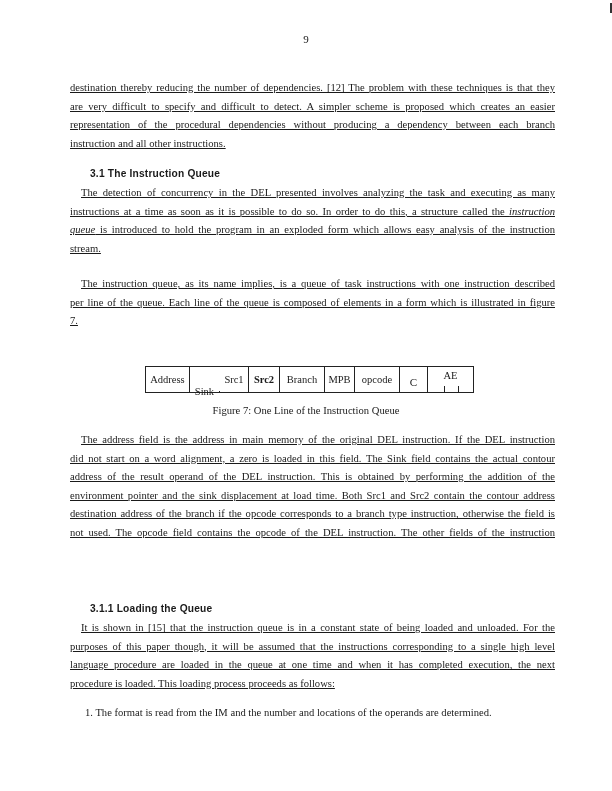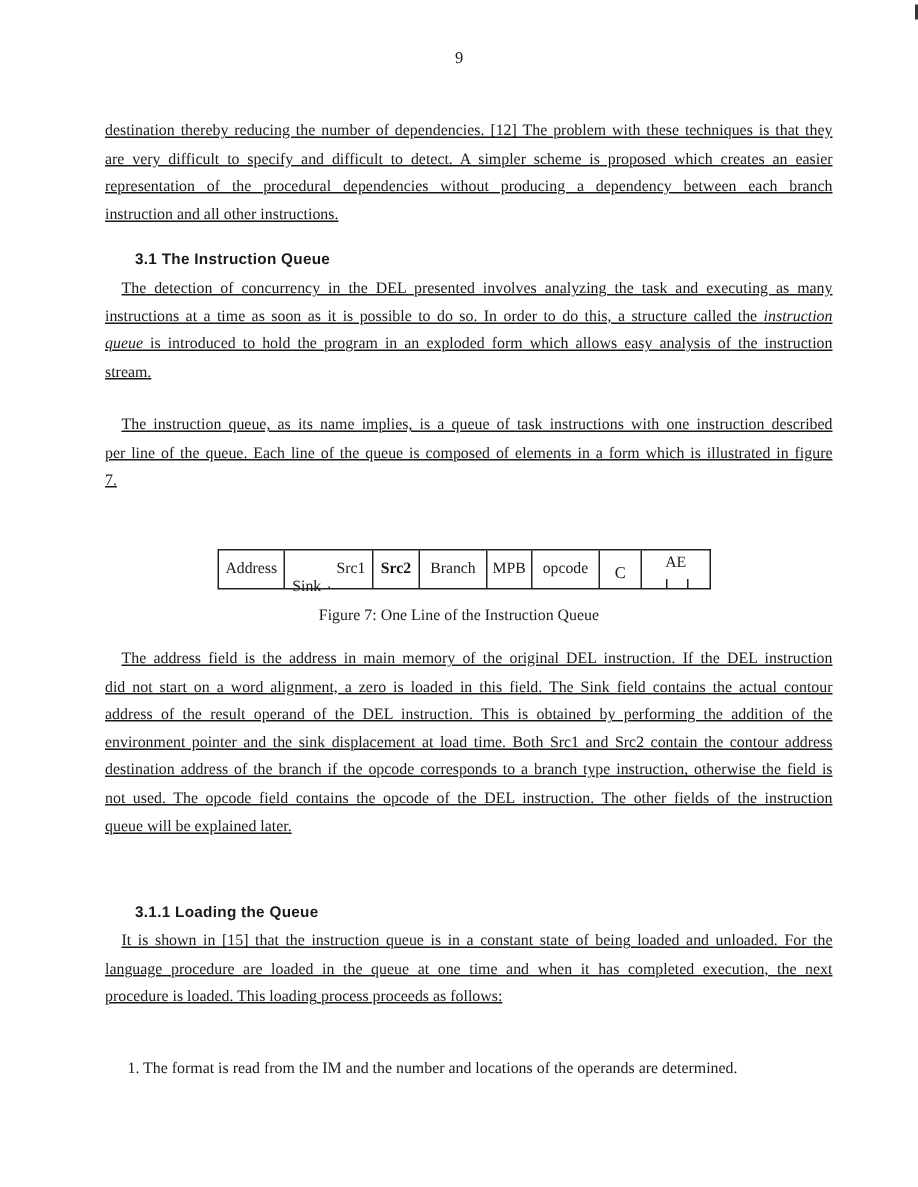--- a/index.html
+++ b/index.html
@@ -99,24 +99,24 @@
 </div>
 <div class="caption">Figure 7:  One Line of the Instruction Queue</div>
 
 <p class="para" style="top:431px;">
   <span class="line indent">The address field is the address in main memory of the original DEL instruction.  If the DEL instruction</span>
   <span class="line">did not start on a word alignment, a zero is loaded in this field.  The Sink field contains the actual contour</span>
   <span class="line">address of the result operand of the DEL instruction.  This is obtained by performing the addition of the</span>
   <span class="line">environment pointer and the sink displacement at load time.  Both Src1 and Src2 contain the contour address</span>
   <span class="line">destination address of the branch if the opcode corresponds to a branch type instruction, otherwise the field is</span>
   <span class="line">not used.  The opcode field contains the opcode of the DEL instruction.  The other fields of the instruction</span>
-  <span class="line last">queue will be explained later.</span>
 </p>
 
 <div class="heading" style="top:603px;">3.1.1 Loading the Queue</div>
 
 <p class="para" style="top:619px;">
   <span class="line indent">It is shown in [15] that the instruction queue is in a constant state of being loaded and unloaded.  For the</span>
+  <span class="line">purposes of this paper though, it will be assumed that the instructions corresponding to a single high level</span>
   <span class="line">language procedure are loaded in the queue at one time and when it has completed execution, the next</span>
   <span class="line last">procedure is loaded.  This loading process proceeds as follows:</span>
 </p>
 
 <div class="list-item">1. The format is read from the IM and the number and locations of the operands are determined.</div>
 
 </body></html>

